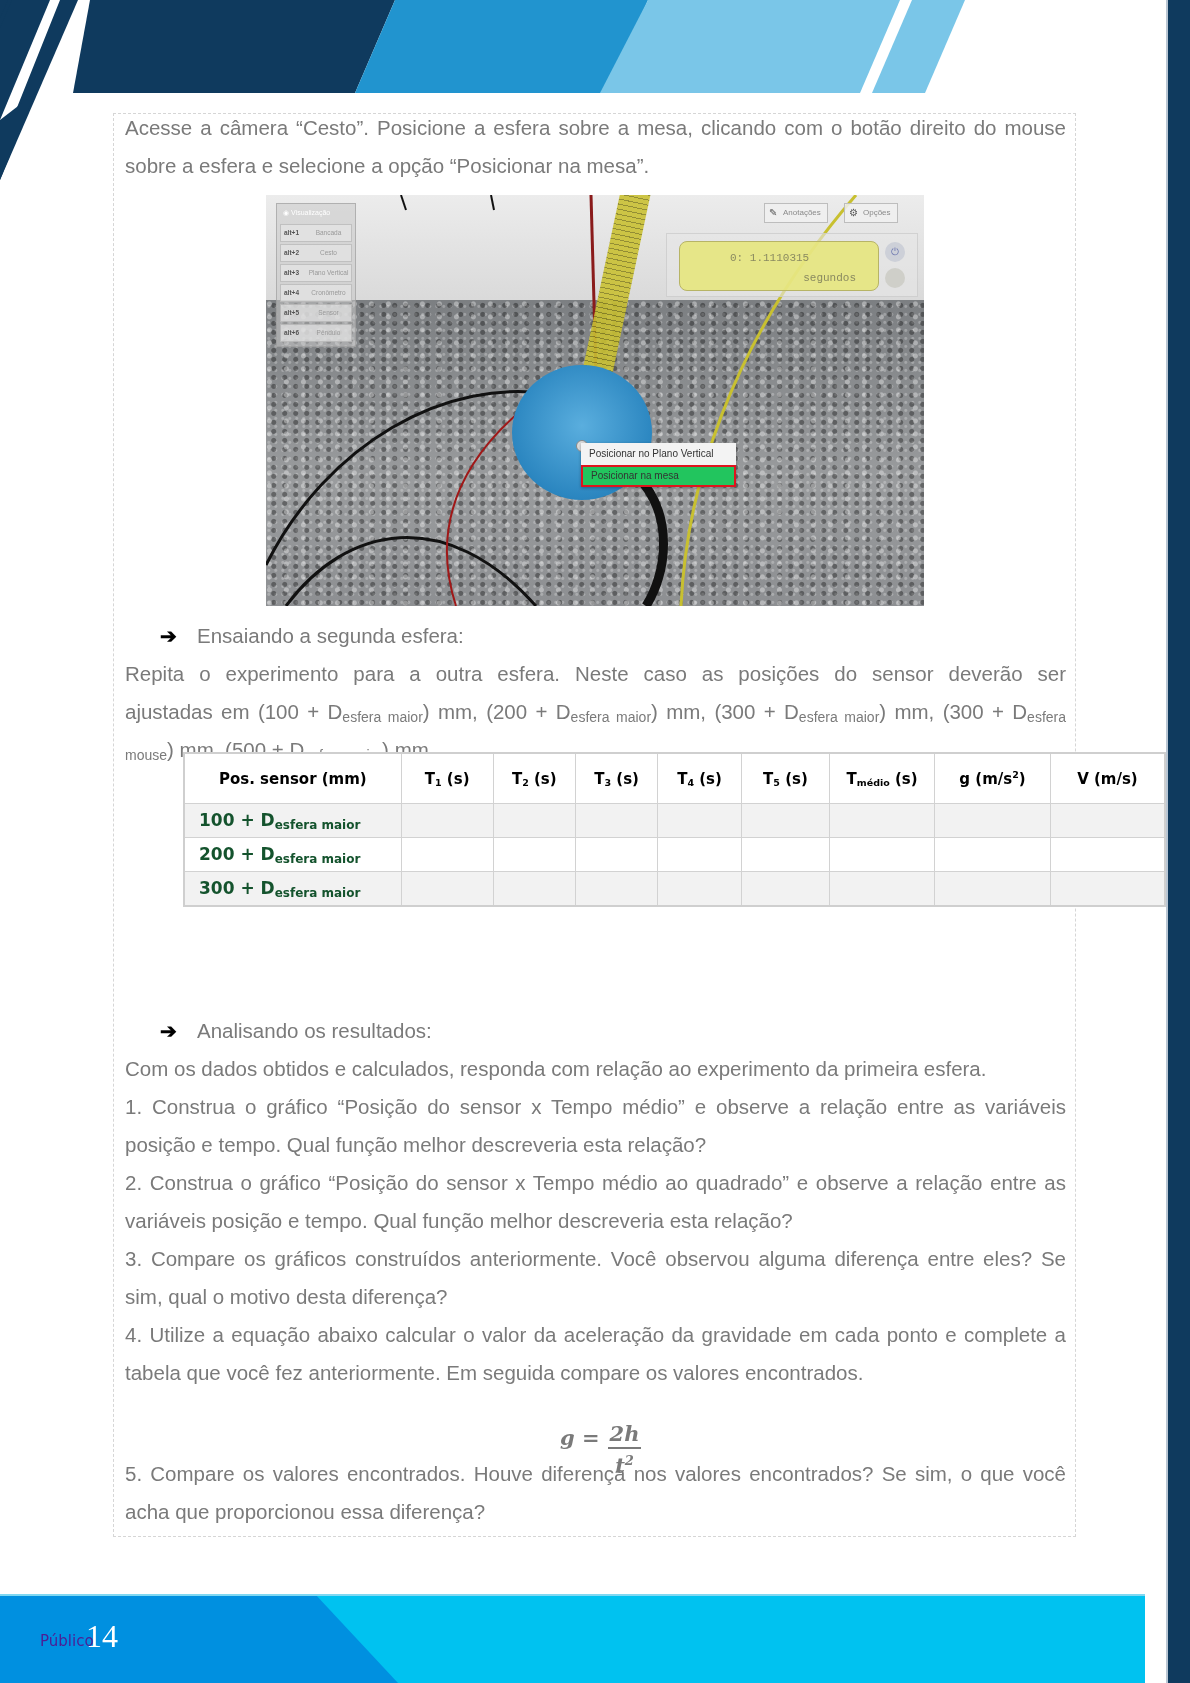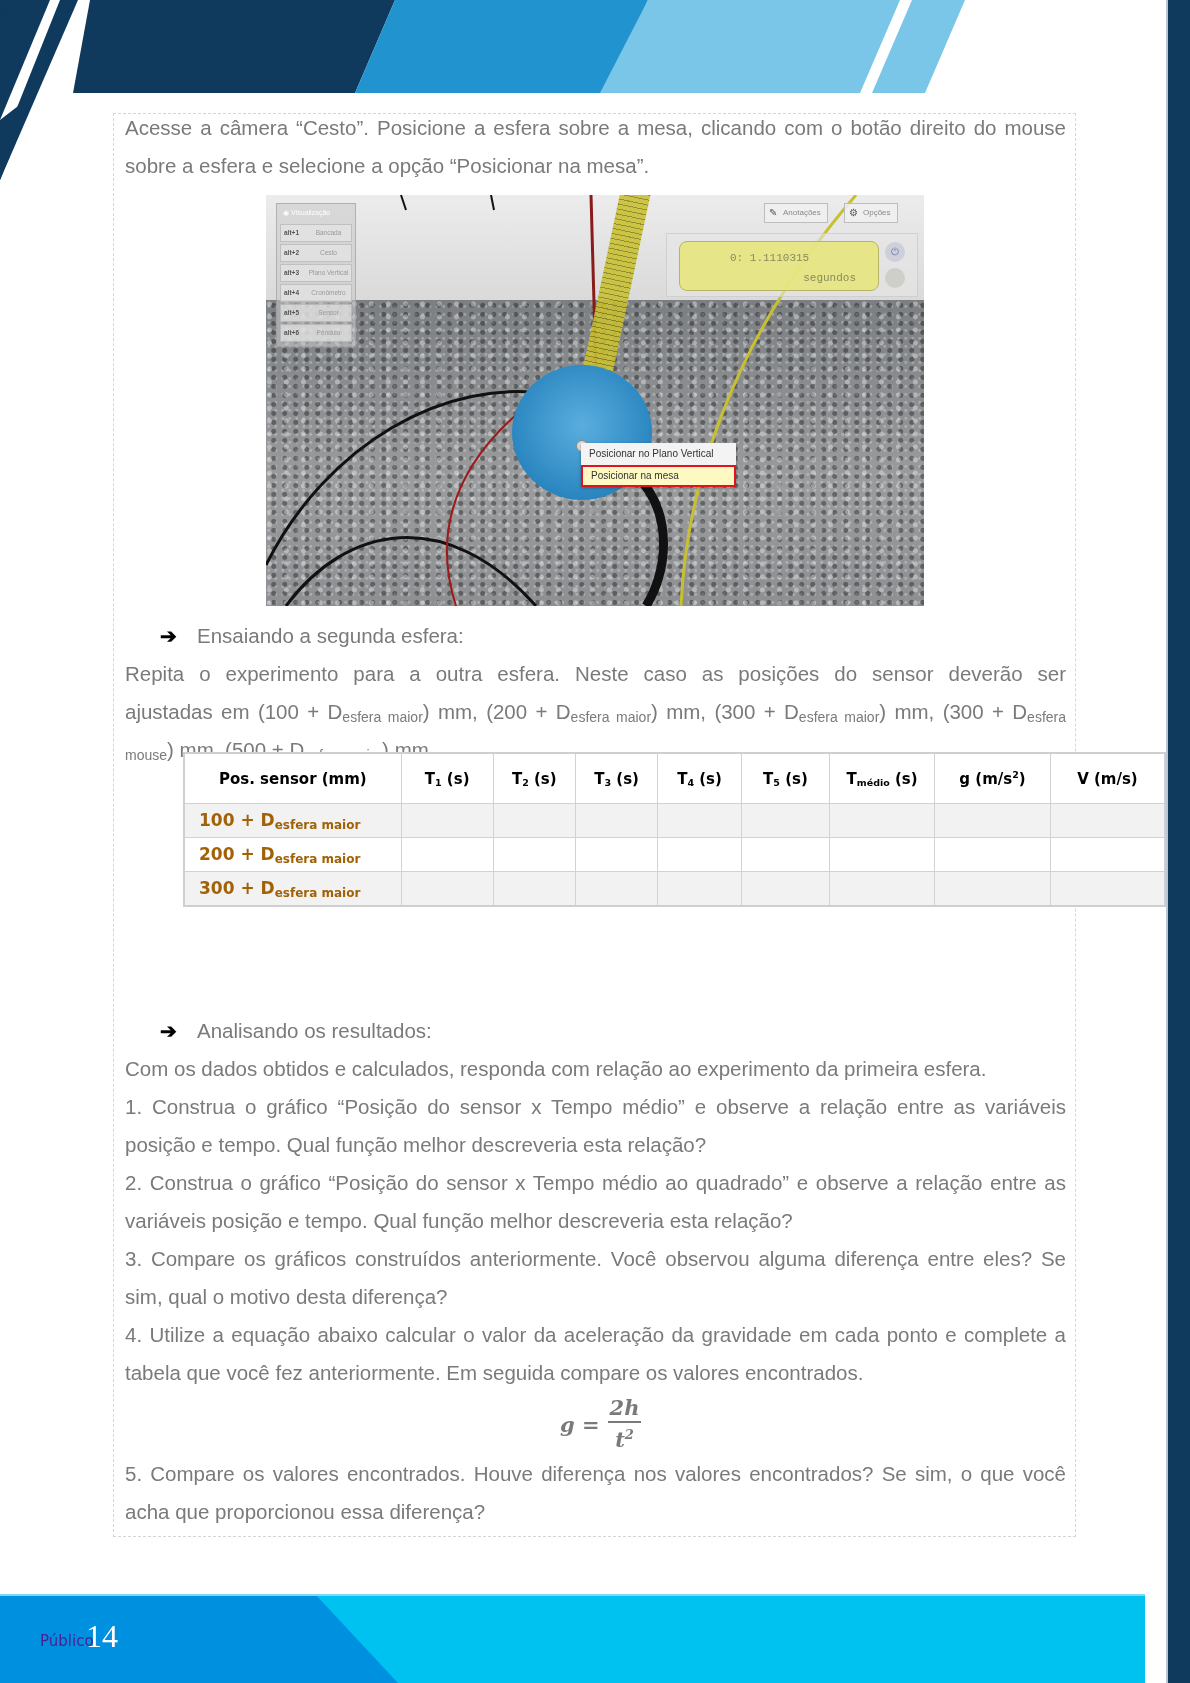--- a/index.html
+++ b/index.html
@@ -91,48 +91,48 @@
   }
   .ball {
     position:absolute; left:310px; top:245px; width:10px; height:10px; border-radius:50%;
     background:#ddd; border:1px solid #888;
   }
   .ctx-menu {
     position:absolute; left:315px; top:248px; width:155px;
     background:#f3f3f3; font-size:10px; color:#333; box-shadow:0 1px 3px rgba(0,0,0,0.3);
   }
   .ctx-item { height:22px; line-height:22px; padding-left:8px; }
-  .ctx-item.sel { border:2px solid #e0141e; box-sizing:border-box; line-height:18px; background:#fef9c3; }
+  .ctx-item.sel { border:2px solid #e0141e; box-sizing:border-box; line-height:18px; background:#22c55e; }
   .cable { position:absolute; left:0; top:0; }
   
   table.data {
     position:absolute; left:183px; top:752px; width:983px;
     border-collapse:collapse; font-family:"DejaVu Sans", sans-serif;
     border:2px solid #cfcfcf;
   }
   table.data th, table.data td { border:1px solid #d2d2d2; }
   table.data th {
     height:49px; font-size:15px; font-weight:bold; color:#000; background:#fff;
     text-align:center; padding:0;
   }
   table.data td { height:33px; padding:0; }
-  table.data td.rl { font-weight:bold; font-size:17px; color:#a16207; padding-left:14px; white-space:nowrap; }
+  table.data td.rl { font-weight:bold; font-size:17px; color:#14532d; padding-left:14px; white-space:nowrap; }
   table.data td.rl .sub { font-size:12px; vertical-align:-3px; }
   table.data th .hsub { font-size:9.5px; vertical-align:-2px; }
   table.data th .hsup { font-size:9.5px; vertical-align:6px; }
   table.data tr.odd td { background:#f2f2f2; }
   table.data tr.even td { background:#ffffff; }
   
   .eq {
     position:absolute; left:560px; top:1396px; color:#7a7a7a;
     font-family:"DejaVu Serif", serif; font-weight:bold; font-style:italic;
     display:flex; align-items:center; font-size:21px;
   }
   .eq .frac { display:inline-flex; flex-direction:column; align-items:center; margin-left:8px; }
-  .eq .num { border-bottom:2px solid #7a7a7a; padding:0 2px 1px; line-height:24px; }
+  .eq .num { border-bottom:2px solid #7a7a7a; padding:0 2px 1px; line-height:24px;margin-top:26px; }
   .eq .den { line-height:24px; }
   .eq .den sup { font-size:13px; }
   
   .footer { position:absolute; left:0; top:1594px; width:1145px; height:89px; }
   .footer-label { position:absolute; left:40px; top:1632px; font-size:15px; color:#4c1d95; font-family:"DejaVu Sans", sans-serif; }
   .page-num { position:absolute; left:86px; top:1618px; font-size:32px; color:#ffffff; font-family:"Liberation Serif", serif; }
 </style>
 </head>
 <body>
 

